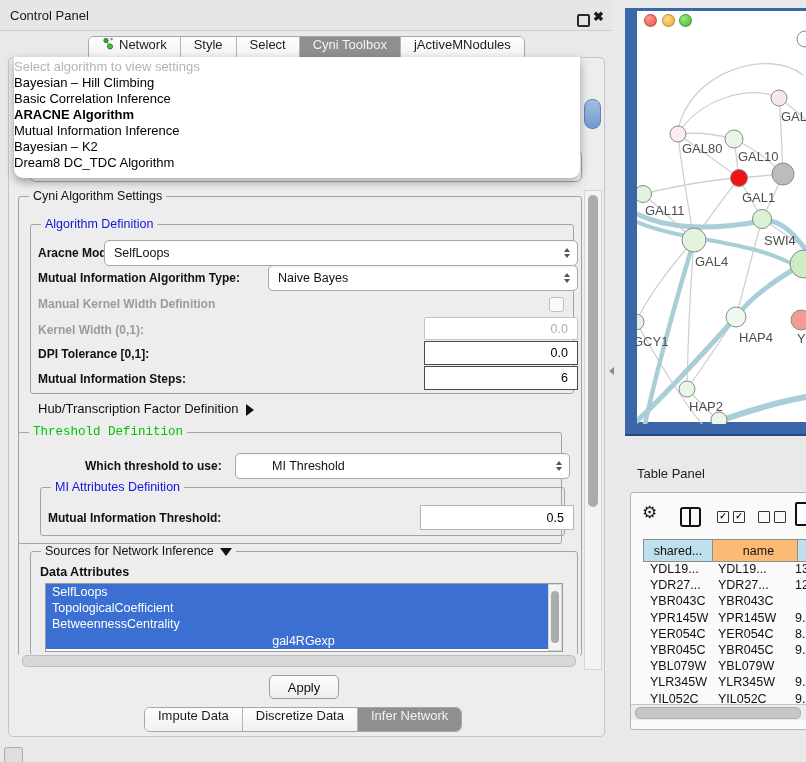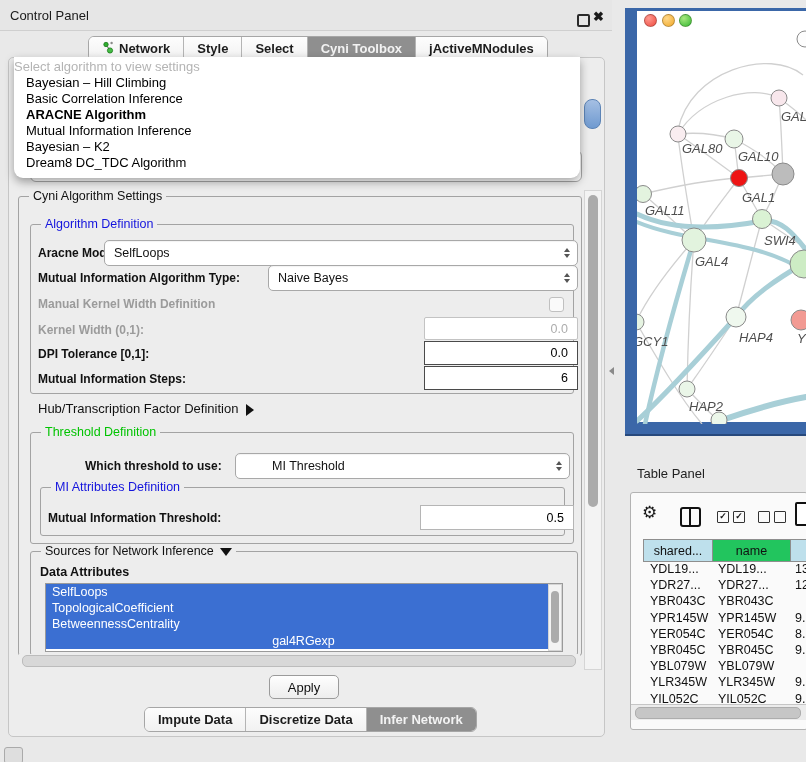--- a/index.html
+++ b/index.html
@@ -9,32 +9,32 @@
 
   
   .cp-titlebar{left:0;top:0;width:612px;height:30px;background:#e6e6e6;border-bottom:1px solid #cfcfcf;}
   .cp-title{left:10px;top:8px;font-size:13px;color:#1a1a1a;}
   .float-btn{left:577px;top:14px;width:9px;height:9px;border:2px solid #2a2a2a;border-radius:2px;}
   .close-btn{left:593px;top:9px;font-size:13px;font-weight:bold;color:#1a1a1a;}
   .cp-body{left:8px;top:57px;width:595px;height:678px;background:#ededed;border:1px solid #c6c6c6;border-radius:5px;}
 
   
   .tabbar{display:flex;height:23px;border:1px solid #a6a6a6;border-radius:6px;overflow:hidden;background:#fdfdfd;z-index:40;}
-  .tab{display:flex;align-items:center;gap:5px;padding:0 13px;font-size:13px;font-weight:700;color:#1c1c1c;
+  .tab{display:flex;align-items:flex-start;gap:5px;padding:0 13px;font-size:13px;font-weight:400;color:#1c1c1c;
        border-right:1px solid #b4b4b4;background:linear-gradient(#fdfdfd,#f1f1f1);}
   .tab:last-child{border-right:none;}
   .tab.selected{background:#8f8f8f;color:#f3f3f3;}
   .tabs-top{left:88px;top:36px;}
   .tabs-bottom{left:144px;top:707px;}
 
   
   .popup{left:14px;top:57px;width:566px;background:#fff;border-radius:0 0 9px 9px;
          box-shadow:0 4px 10px rgba(0,0,0,0.35);padding:2px 0 7px 0;z-index:50;}
   .popup-placeholder{height:15px;text-align:left;color:#b4b4b4;font-size:13px;margin-bottom:1px;}
-  .popup-item{height:16px;line-height:16px;padding-left:12px;font-size:13px;color:#000;white-space:nowrap;}
+  .popup-item{height:16px;line-height:16px;padding-left:0;font-size:13px;color:#000;white-space:nowrap;}
   .popup-item.bold{font-weight:bold;}
   .hidden-combo{left:30px;top:150px;width:550px;height:30px;background:#fff;border:1px solid #a8a8a8;border-radius:6px;z-index:10;}
   .blue-pill{left:584px;top:99px;width:15px;height:28px;border-radius:8px;background:linear-gradient(#a5bfe3,#6f9ad0);border:1px solid #5c84b6;z-index:5;}
 
   
   .group{border:1px solid #a3a3a3;border-radius:3px;}
   .glabel{position:absolute;top:-8px;left:10px;background:#ededed;padding:0 4px;font-size:12.5px;white-space:nowrap;}
   .lbl{white-space:nowrap;}
   .lbl.b{font-weight:bold;}
   .lbl.dis{color:#9b9b9b;font-weight:bold;}
@@ -65,21 +65,21 @@
   .hthumb{background:#d8d8d8;border:1px solid #bcbcbc;border-radius:5px;}
 
   .apply-btn{left:269px;top:675px;width:68px;height:22px;border:1px solid #9b9b9b;border-radius:5px;
              background:linear-gradient(#fefefe,#ededed);font-size:13px;display:flex;align-items:center;justify-content:center;}
 
   .corner-icon{left:4px;top:747px;width:17px;height:15px;background:#dedede;border:1px solid #aaa;border-radius:3px;}
   .splitter-arrow{left:609px;top:367px;width:0;height:0;border-top:4px solid transparent;border-bottom:4px solid transparent;border-right:5px solid #8a8a8a;}
 
   
   .net-window{left:625px;top:8px;width:181px;height:426px;background:#3b67a8;border-bottom:2px solid #27497c;}
-  .net-inner{position:absolute;left:12px;top:3px;width:169px;height:411px;background:#fff;font-style:italic;}
+  .net-inner{position:absolute;left:12px;top:3px;width:169px;height:411px;background:#fff;}
   .tl{position:absolute;width:11px;height:11px;border-radius:50%;border:1px solid rgba(0,0,0,0.25);}
   .net-svg{position:absolute;left:0;top:17px;}
 
   .tp-title{left:637px;top:466px;font-size:13px;color:#222;}
   .table-panel{left:630px;top:492px;width:176px;height:236px;background:#fafafa;border:1px solid #b3b3b3;border-radius:3px;overflow:hidden;}
   .tp-gear{position:absolute;left:11px;top:9px;font-size:17px;color:#1a1a1a;}
   .tp-split{position:absolute;left:49px;top:14px;width:17px;height:16px;border:2px solid #111;border-radius:3px;}
   .tp-split i{position:absolute;left:7px;top:0;width:2px;height:16px;background:#111;}
   .cbx{width:10px;height:10px;border:1.5px solid #333;border-radius:1px;display:inline-block;font-size:9px;line-height:9px;text-align:center;color:#111;font-weight:bold;}
   .tp-doc{position:absolute;left:164px;top:9px;width:15px;height:20px;border:2px solid #111;border-radius:2px;background:#fff;}
@@ -178,21 +178,21 @@
   <div class="abs lbl b" style="left:38px;top:347px;">DPI Tolerance [0,1]:</div>
   <div class="abs field en" style="left:424px;top:341px;width:143px;height:22px;">0.0</div>
 
   <div class="abs lbl b" style="left:38px;top:372px;">Mutual Information Steps:</div>
   <div class="abs field en" style="left:424px;top:366px;width:143px;height:22px;">6</div>
 
   <div class="abs" style="left:38px;top:401px;font-size:13px;">
     <span>Hub/Transcription Factor Definition</span><span class="tri-right"></span>
   </div>
 
-  <div class="abs group" style="left:30px;top:432px;width:542px;height:110px;">
+  <div class="abs group" style="left:18px;top:432px;width:542px;height:110px;font-family:Liberation Mono, monospace;">
     <span class="glabel" style="color:#00c300;">Threshold Definition</span>
   </div>
   <div class="abs lbl b" style="left:85px;top:459px;">Which threshold to use:</div>
   <div class="abs combo" style="left:235px;top:453px;width:297px;height:24px;padding-left:36px;">
     <span>MI Threshold</span>
     <span class="stepper">
         <i class="up"></i>
         <i class="dn"></i>
       </span>
   </div>
@@ -318,21 +318,21 @@
         <span class="cbx">✓</span>
     </div>
     <div style="position:absolute;left:127px;top:18px;display:flex;gap:4px;">
       <span class="cbx"></span>
         <span class="cbx"></span>
     </div>
     <div class="tp-doc"></div>
 
     <div class="thead" id="table-head">
         <div class="th" style="width: 68px; background: rgb(190, 224, 236);">shared...</div>
-        <div class="th" style="width: 77px; background: #22c55e;">name</div>
+        <div class="th" style="width: 77px; background: #fdba74; padding-left: 7px;">name</div>
         <div class="th" style="width: 40px; background: rgb(190, 224, 236);">A</div>
       </div>
     <div class="tbody" id="table-body">
         <div class="tr">
           <div class="td" style="width: 61px;">YDL19...</div>
           <div class="td" style="width: 70px;">YDL19...</div>
           <div class="td" style="width: 33px;">13</div>
         </div>
         <div class="tr">
           <div class="td" style="width: 61px;">YDR27...</div>

